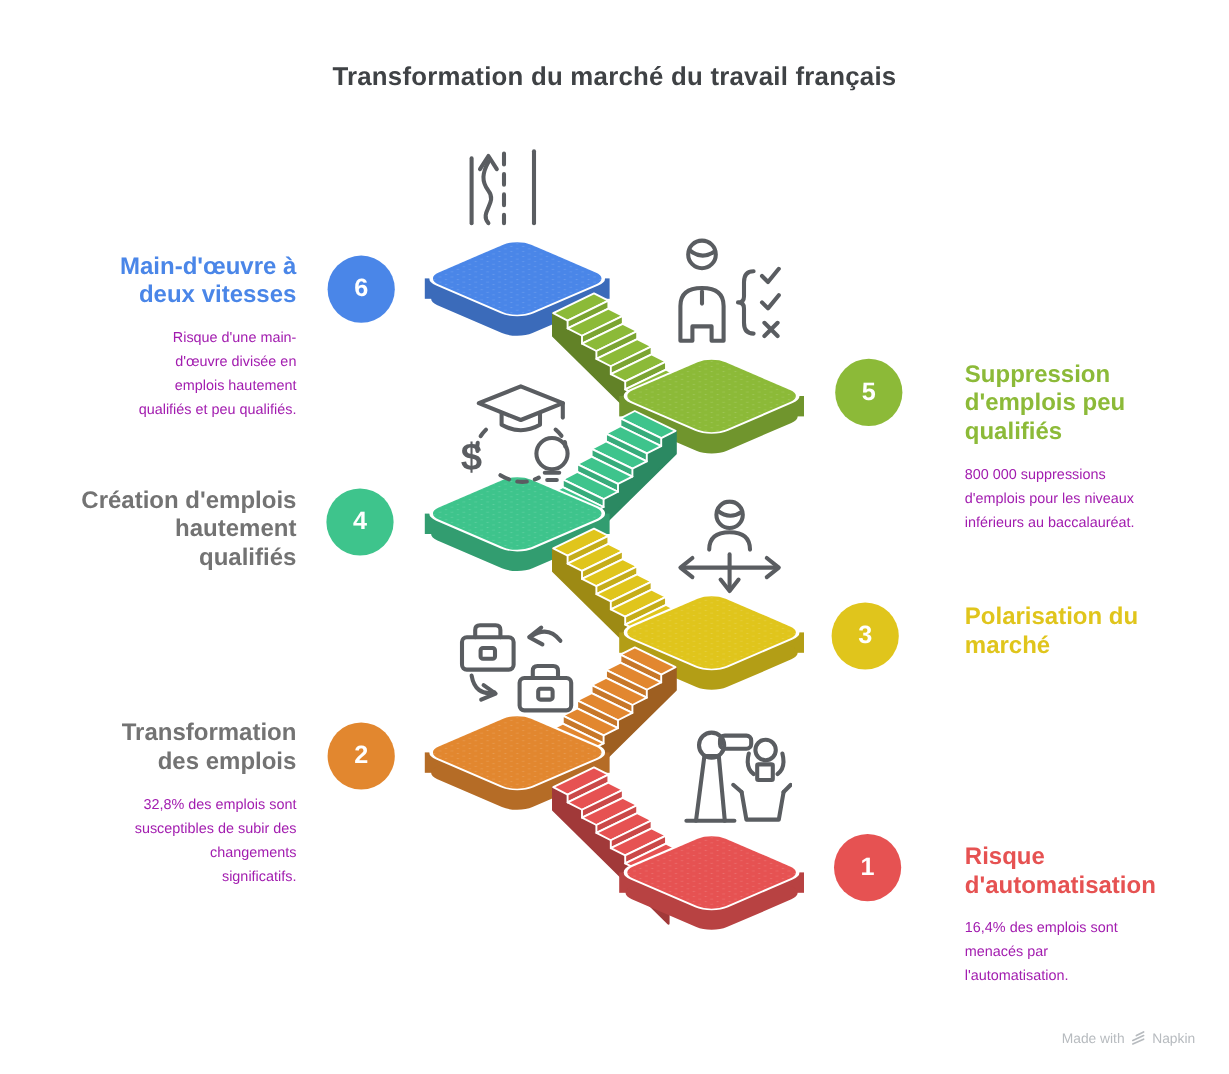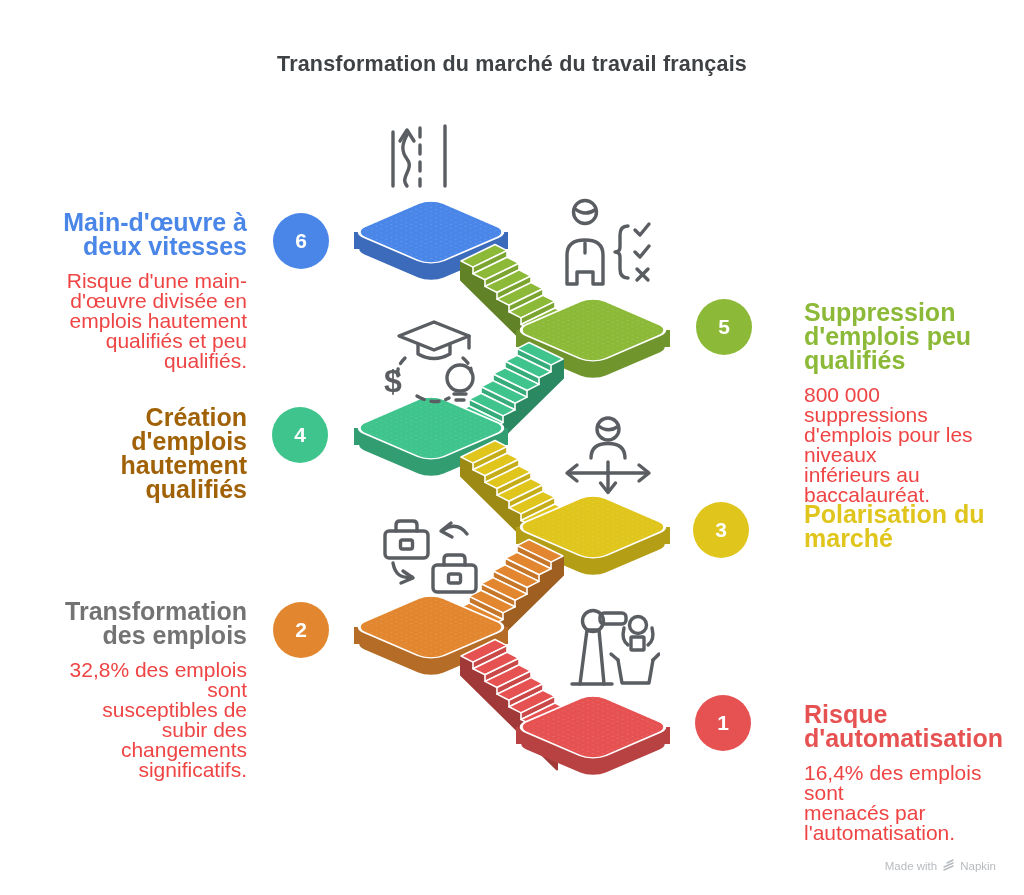--- a/index.html
+++ b/index.html
@@ -6,22 +6,22 @@
   #canvas{position:relative;width:1024px;height:895px;background:#ffffff;overflow:hidden;
           font-family:"Liberation Sans",sans-serif;margin:0 auto;}
   .page-title{position:absolute;top:52px;left:0;width:1024px;text-align:center;
               font-size:21.5px;font-weight:700;color:#3f4245;letter-spacing:.2px;}
   #stairs-svg{position:absolute;left:0;top:0;}
   .icon{position:absolute;}
   .icon svg{display:block;}
   .step-block{position:absolute;}
   .step-block.left{left:55px;width:192px;text-align:right;}
   .step-block.right{left:804px;width:205px;text-align:left;}
-  .step-title{font-size:25px;line-height:24px;font-weight:700;white-space:pre-line;}
-  .step-desc{margin-top:13px;font-size:21px;line-height:20px;color:#ef4444;white-space:pre-line;}
+  .step-title{font-size:20px;line-height:24px;font-weight:700;white-space:pre-line;}
+  .step-desc{margin-top:13px;font-size:12px;line-height:20px;color:#a21caf;white-space:pre-line;}
   .badge{position:absolute;width:56px;height:56px;border-radius:50%;
          display:flex;align-items:center;justify-content:center;
          color:#fff;font-size:21px;font-weight:700;}
   .footer{position:absolute;top:858px;right:28px;display:flex;align-items:center;gap:5px;
           font-size:11.5px;color:#b7bbbf;}
 </style>
 </head>
 <body>
 
 <div id="canvas">
@@ -251,21 +251,21 @@
 
   <div class="step-block left" style="top:210px">
     <div class="step-title" style="color: rgb(74, 134, 232);">Main-d'œuvre à
 deux vitesses</div>
     <div class="step-desc">Risque d'une main-
 d'œuvre divisée en
 emplois hautement
 qualifiés et peu qualifiés.</div>
   </div>
   <div class="step-block left" style="top:405px">
-    <div class="step-title" style="color: #a16207;">Création d'emplois
+    <div class="step-title" style="color: #737373;">Création d'emplois
 hautement
 qualifiés</div>
   </div>
   <div class="step-block left" style="top:599px">
     <div class="step-title" style="color: #737373;">Transformation
 des emplois</div>
     <div class="step-desc">32,8% des emplois sont
 susceptibles de subir des
 changements
 significatifs.</div>

